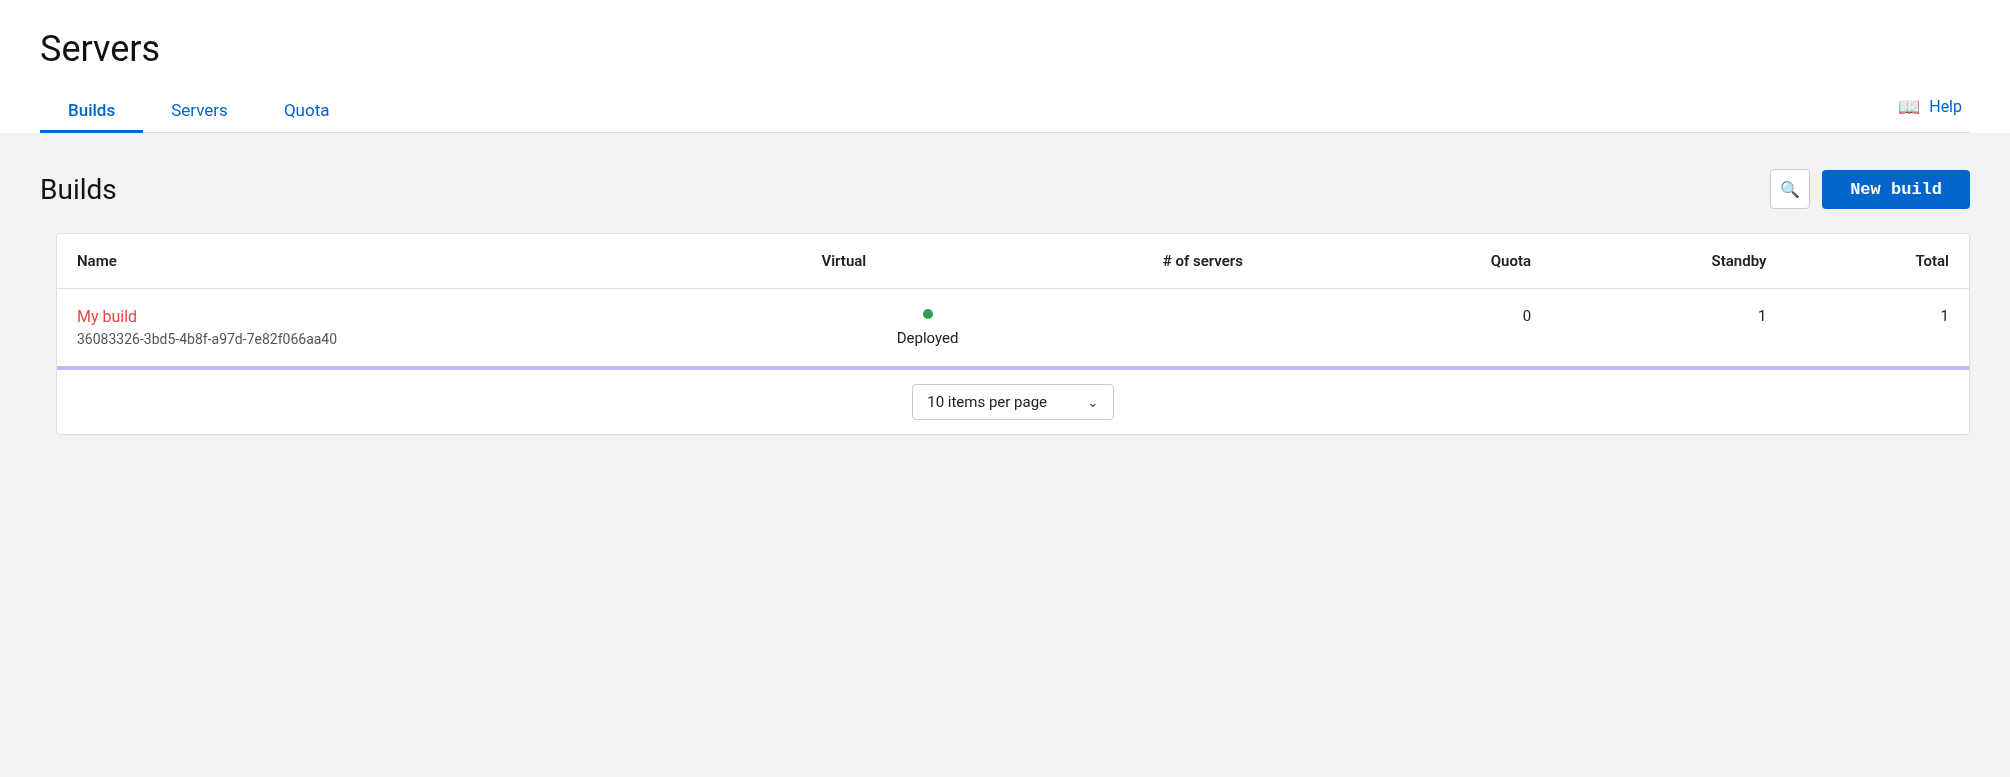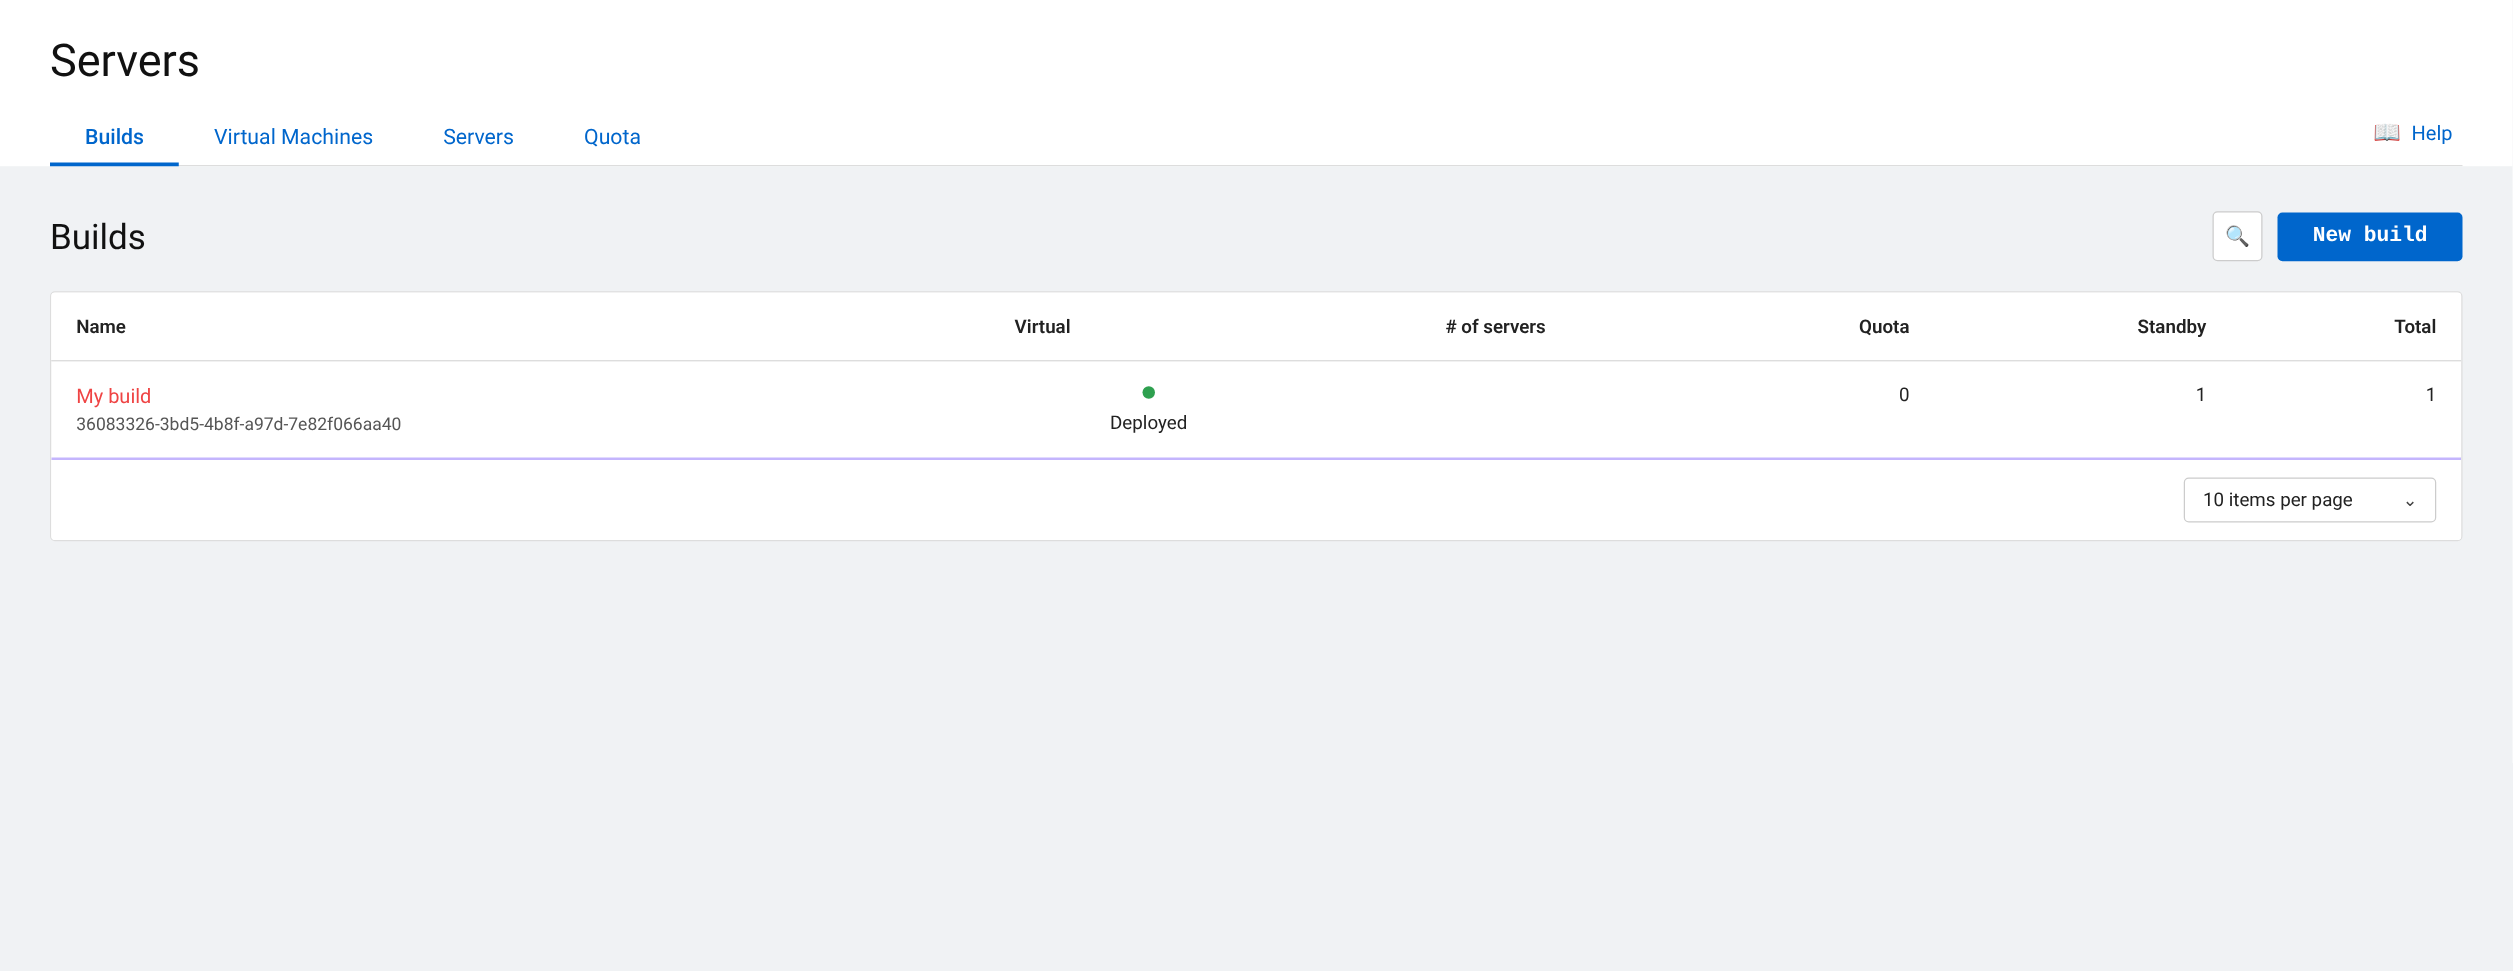--- a/index.html
+++ b/index.html
@@ -124,20 +124,21 @@
       cursor: pointer;
       white-space: nowrap;
       font-family: Liberation Mono, monospace;
     }
 
     .table-container {
       background: #fff;
       border: 1px solid #ddd;
       border-radius: 4px;
       overflow: hidden;
+      margin-left: 16px;
     }
 
     .table {
       width: 100%;
       border-collapse: collapse;
     }
 
     .table thead tr {
       border-bottom: 1px solid #ddd;
     }
@@ -219,24 +220,24 @@
       color: #222;
     }
 
     .servers-header {
       color: #666;
       font-weight: 400;
     }
 
     .table-footer {
       display: flex;
-      justify-content: flex-end;
+      justify-content: center;
       padding: 14px 20px;
       background: #fff;
-      border-top: 2px solid #c4b5fd;
+      border-top: 4px solid #c4b5fd;
     }
 
     .pagination-select {
       display: flex;
       align-items: center;
       border: 1px solid #ccc;
       border-radius: 4px;
       padding: 8px 14px;
       font-size: 15px;
       cursor: pointer;
@@ -251,21 +252,20 @@
   </style>
 </head>
 <body>
 
 <div class="page-header">
   <h1 class="page-title">Servers</h1>
 
   <nav class="tab-nav">
     <div class="tab-nav-left">
       <a class="tab-item active">Builds</a>
-      <a class="tab-item">Virtual Machines</a>
       <a class="tab-item">Servers</a>
       <a class="tab-item">Quota</a>
     </div>
     <div class="tab-nav-right">
       <span class="help-icon">📖</span>
       <span>Help</span>
     </div>
   </nav>
 </div>
 

